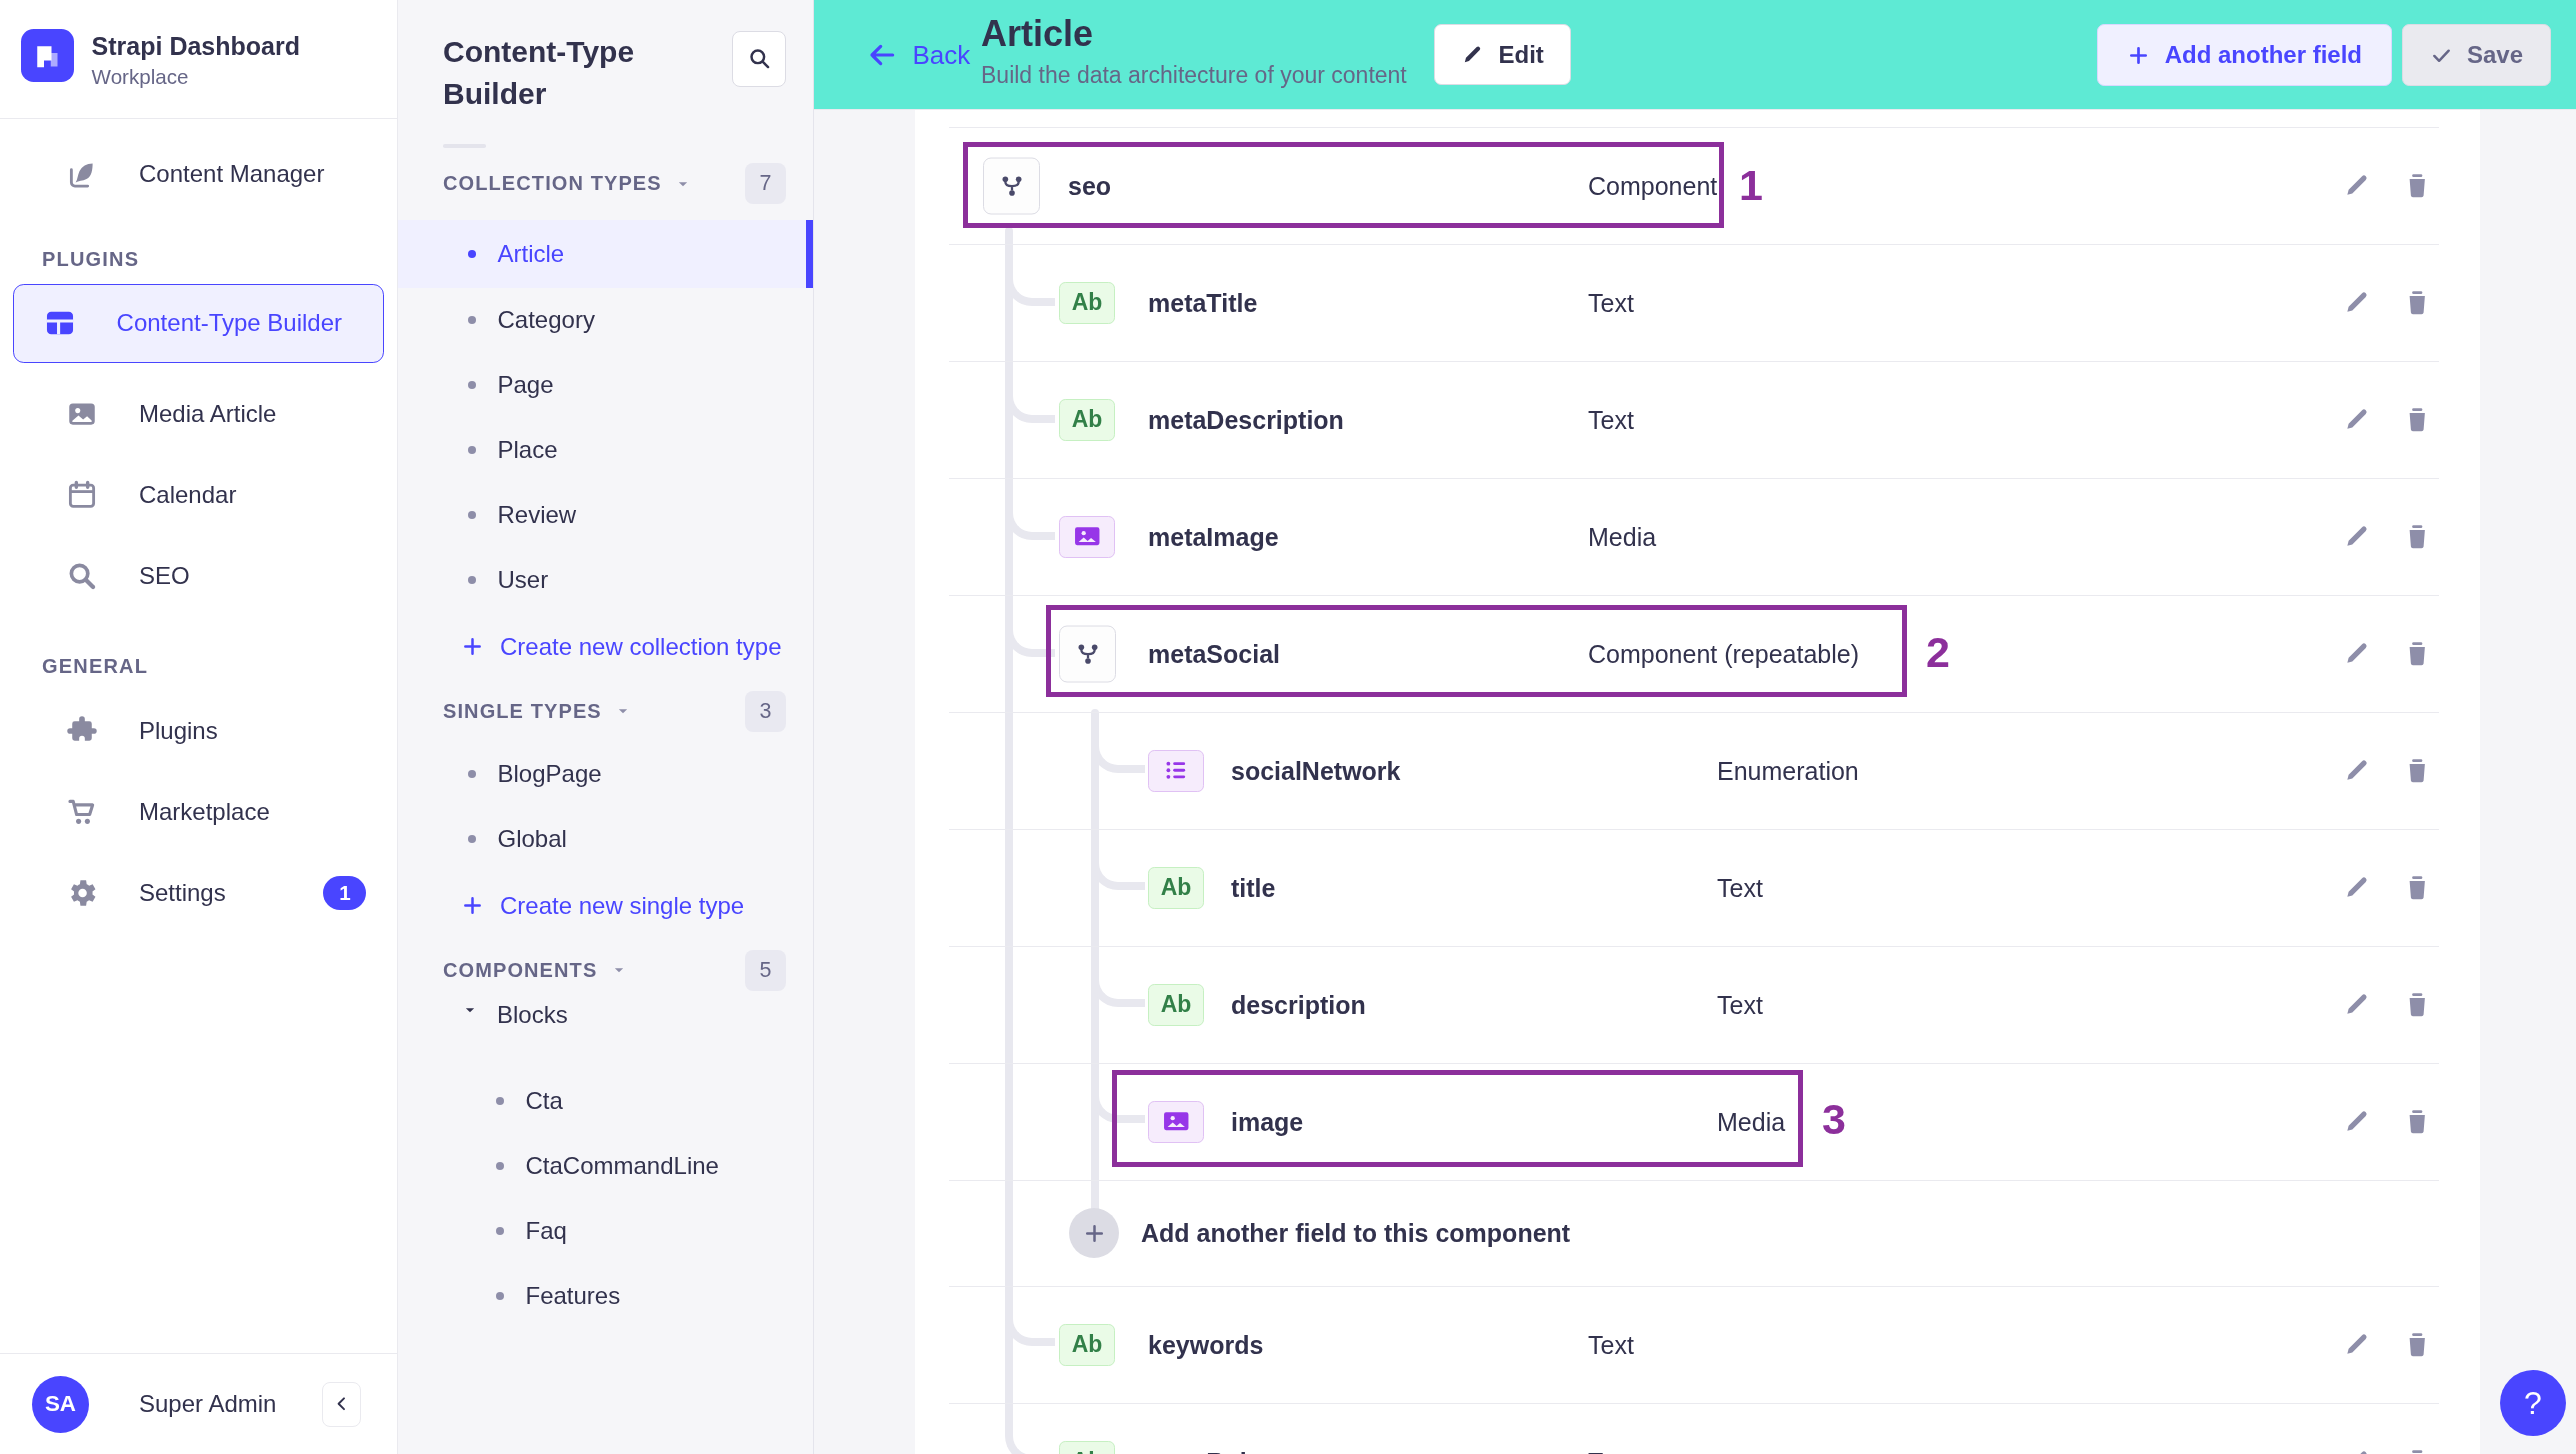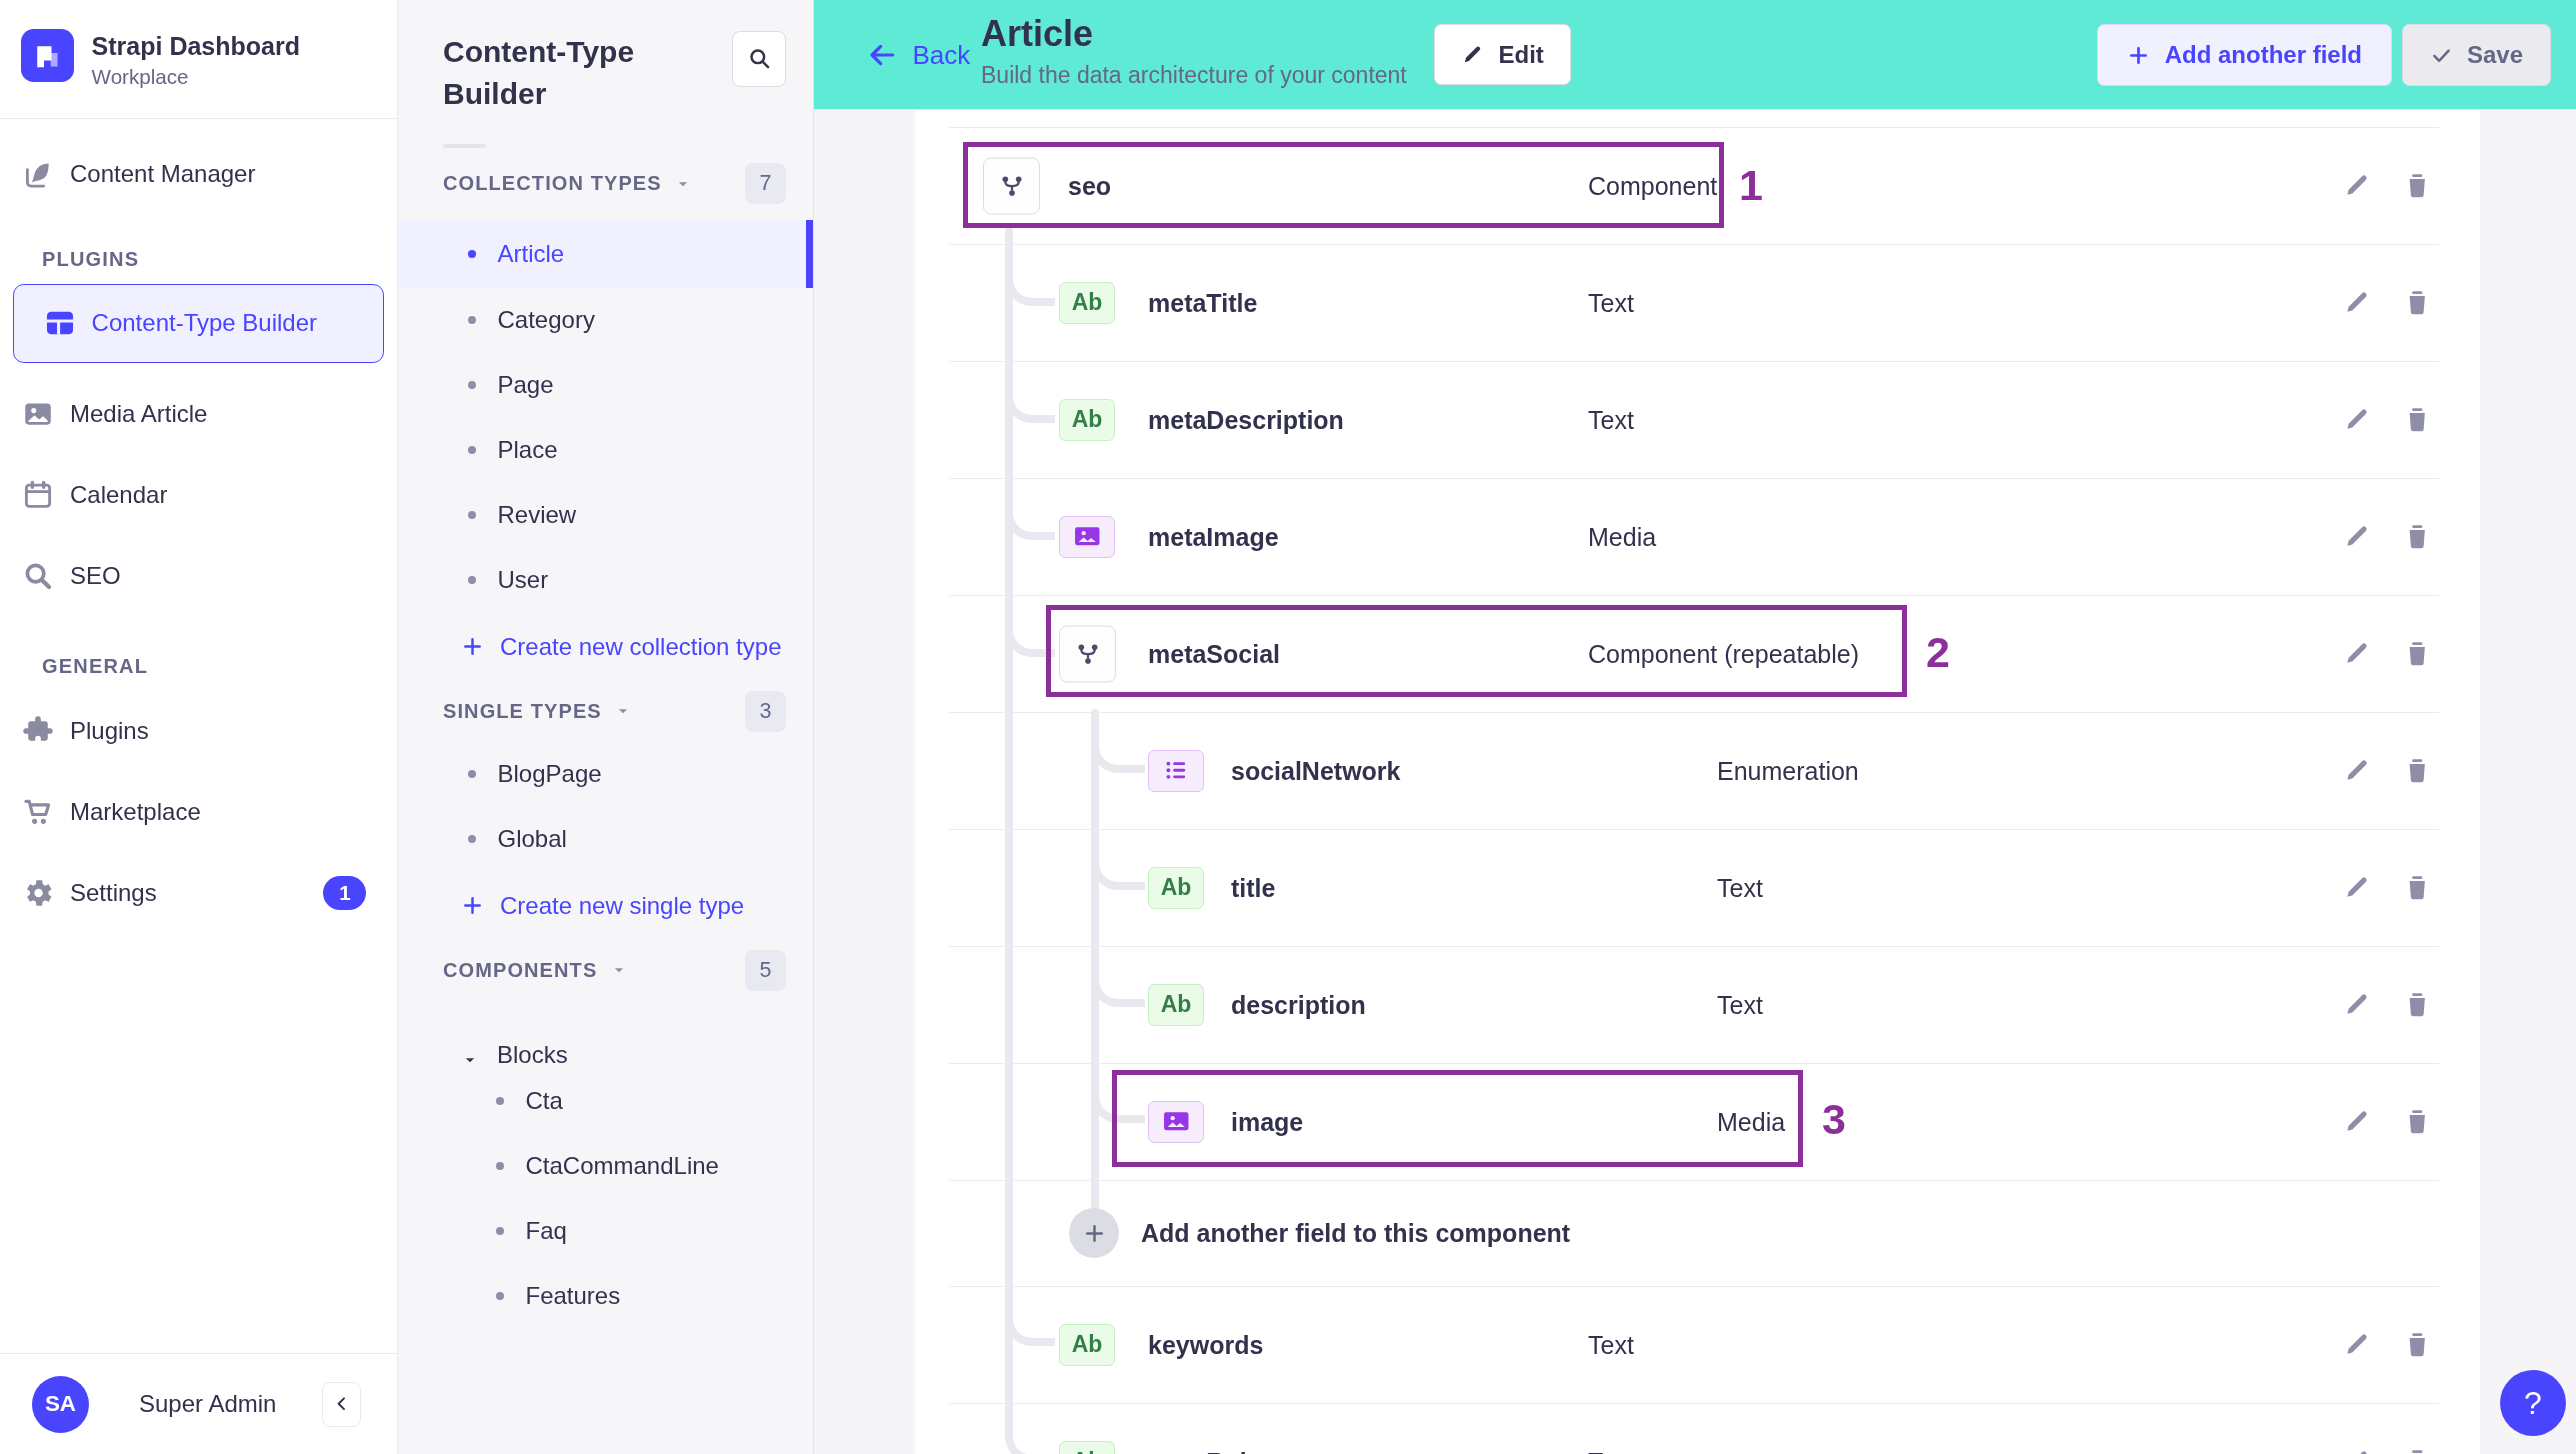--- a/index.html
+++ b/index.html
@@ -7,21 +7,21 @@
   body { font-family:"Liberation Sans", sans-serif; color:#32324d; }
   .app { position:relative; width:2576px; height:1454px; background:#fff; overflow:hidden; }
 
   
   .sidebar1 { position:absolute; left:0; top:0; width:398px; height:1454px; background:#fff; border-right:0.9px solid #eaeaef; }
   .brand { display:flex; align-items:flex-start; gap:18px; padding:29px 18px 0 20.6px; height:119px; border-bottom:0.9px solid #eaeaef; }
   .brand-logo { width:53px; height:53px; border-radius:12.6px; background:#4945ff; flex:none; display:flex; align-items:center; justify-content:center; }
   .brand-logo svg { width:36px; height:36px; }
   .brand-title { font-size:25px; font-weight:700; color:#32324d; line-height:30.5px; padding-top:1.8px; }
   .brand-sub { font-size:20.6px; color:#666687; margin-top:3.6px; }
-  .nav-item { height:70px; display:flex; align-items:center; gap:14px; padding:0 18px 0 20px; font-size:24px; color:#32324d; cursor:pointer; }
+  .nav-item { height:70px; display:flex; align-items:center; gap:39px; padding:0 18px 0 64px; font-size:24px; color:#32324d; cursor:pointer; }
   .nav-item .nicon { width:36px; height:36px; flex:none; display:flex; align-items:center; justify-content:center; }
   .nav-item .nicon svg { width:34px; height:34px; }
   .nav-item.first { margin-top:20px; }
   .nav-item.tall { height:81px; }
   .nav-item.active { margin:10.8px 12.6px; height:79px; border:1.8px solid #4945ff; background:#f0f0ff; border-radius:10.8px; color:#4945ff; padding-left:28px; font-weight:500; }
   .section-label { margin:39px 0 12.6px; padding-left:42px; font-size:20px; font-weight:700; color:#666687; letter-spacing:1.2px; }
   .nav-badge { margin-left:auto; margin-right:12.6px; min-width:43px; height:34px; border-radius:18px; background:#4945ff; color:#fff; font-size:20.6px; font-weight:700; display:flex; align-items:center; justify-content:center; }
   .s1-footer { position:absolute; bottom:0; left:0; right:0; height:101px; border-top:0.9px solid #eaeaef; display:flex; align-items:center; padding:0 36px 0 32px; background:#fff; }
   .avatar { width:57px; height:57px; border-radius:50%; background:#4945ff; color:#fff; font-size:22.4px; font-weight:700; display:flex; align-items:center; justify-content:center; flex:none; }
   .user-name { margin-left:50px; font-size:24px; color:#32324d; }
@@ -41,21 +41,21 @@
   .s2-header-text svg { width:18px; height:18px; }
   .count-badge { margin-left:auto; width:41px; height:41px; border-radius:8px; background:#e9e9f1; color:#666687; font-size:21.5px; display:flex; align-items:center; justify-content:center; }
   .s2-item { position:relative; height:65px; display:flex; align-items:center; gap:21.5px; padding-left:70px; font-size:24px; color:#32324d; cursor:pointer; }
   .s2-item .dot { width:8px; height:8px; border-radius:50%; background:#8e8ea9; flex:none; }
   .s2-item.active { height:68px; background:#f0f0ff; color:#4945ff; font-weight:500; }
   .s2-item.active .dot { background:#4945ff; }
   .s2-item.active::after { content:""; position:absolute; right:-1.8px; top:0; bottom:0; width:9px; background:#4945ff; }
   .s2-item.child { padding-left:98px; }
   .s2-action { height:68px; display:flex; align-items:center; gap:16px; padding-left:63px; font-size:24px; color:#4945ff; font-weight:500; cursor:pointer; }
   .s2-action svg { width:23px; height:23px; }
-  .s2-group { height:68px; display:flex; align-items:flex-end; gap:18px; padding-left:63px; font-size:24px; color:#32324d; font-weight:500; cursor:pointer; }
+  .s2-group { height:68px; display:flex; align-items:flex-start; gap:18px; padding-left:63px; font-size:24px; color:#32324d; font-weight:500; cursor:pointer; }
   .s2-group svg { width:18px; height:18px; }
 
   
   .main { position:absolute; left:814px; top:0; width:1762px; height:1454px; }
   .main-header { position:absolute; top:0; left:0; right:0; height:110px; background:#5eead4; border-bottom:0.9px solid #eaeaef; z-index:3; }
   .back { position:absolute; left:52px; top:0; height:110px; display:flex; align-items:center; gap:14.4px; color:#4945ff; font-size:26px; font-weight:500; cursor:pointer; }
   .back svg { width:32px; height:32px; }
   .page-title-block { position:absolute; left:167px; top:12.6px; }
   .page-title { font-size:36px; font-weight:700; color:#32324d; }
   .page-subtitle { font-size:23px; color:#666687; margin-top:7.2px; }

